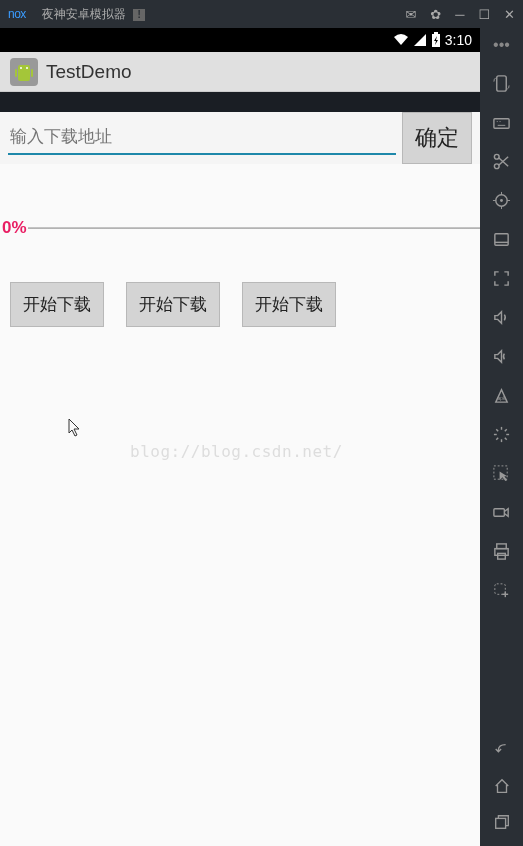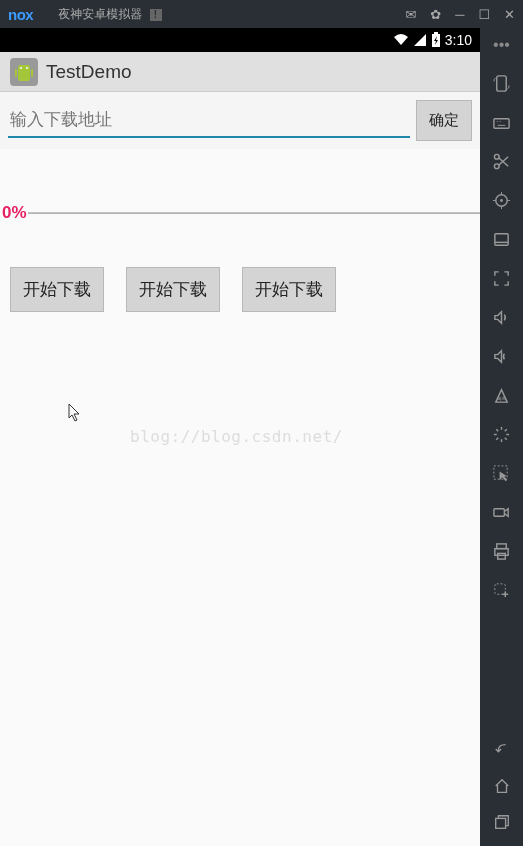--- a/index.html
+++ b/index.html
@@ -15,24 +15,24 @@
   background: #2a2f35;
   height: 28px;
   display: flex;
   align-items: center;
   padding: 0 8px;
   color: #aaa;
   font-size: 12px;
 }
 .nox-logo {
   color: #3a9cff;
-  font-weight: bold;
-  font-size: 15px;
+  font-weight: normal;
+  font-size: 12px;
   letter-spacing: -0.5px;
-  margin-right: 25px;
+  margin-right: 16px;
 }
 .nox-title { flex: 1; color: #aaa; }
 .nox-title-badge {
   display: inline-block;
   background: #666;
   color: #2a2f35;
   font-size: 10px;
   font-weight: bold;
   width: 12px;
   height: 12px;
@@ -77,41 +77,42 @@
 .app-icon {
   width: 28px;
   height: 28px;
   margin-right: 8px;
   position: relative;
 }
 .app-title { font-size: 19px; color: #333; }
 .input-row {
   display: flex;
   background: #f5f5f5;
-  padding: 8px 8px;
-  align-items: center;
+  padding: 0 8px;
+  align-items: center;
+  margin-top: 20px;
 }
 .url-underline {
   flex: 1;
   border-bottom: 2px solid #1e88aa;
   padding: 6px 2px;
 }
 .url-input {
   width: 100%;
   border: none;
   background: transparent;
   font-size: 17px;
   color: #888;
   outline: none;
 }
 .confirm-btn {
   background: #d4d4d4;
   border: 1px solid #b8b8b8;
   padding: 10px 12px;
-  font-size: 15px;
+  font-size: 22px;
   cursor: pointer;
   margin-left: 6px;
   color: #222;
 }
 .content-area {
   flex: 1;
   background: #fafafa;
   position: relative;
 }
 .progress-label {

